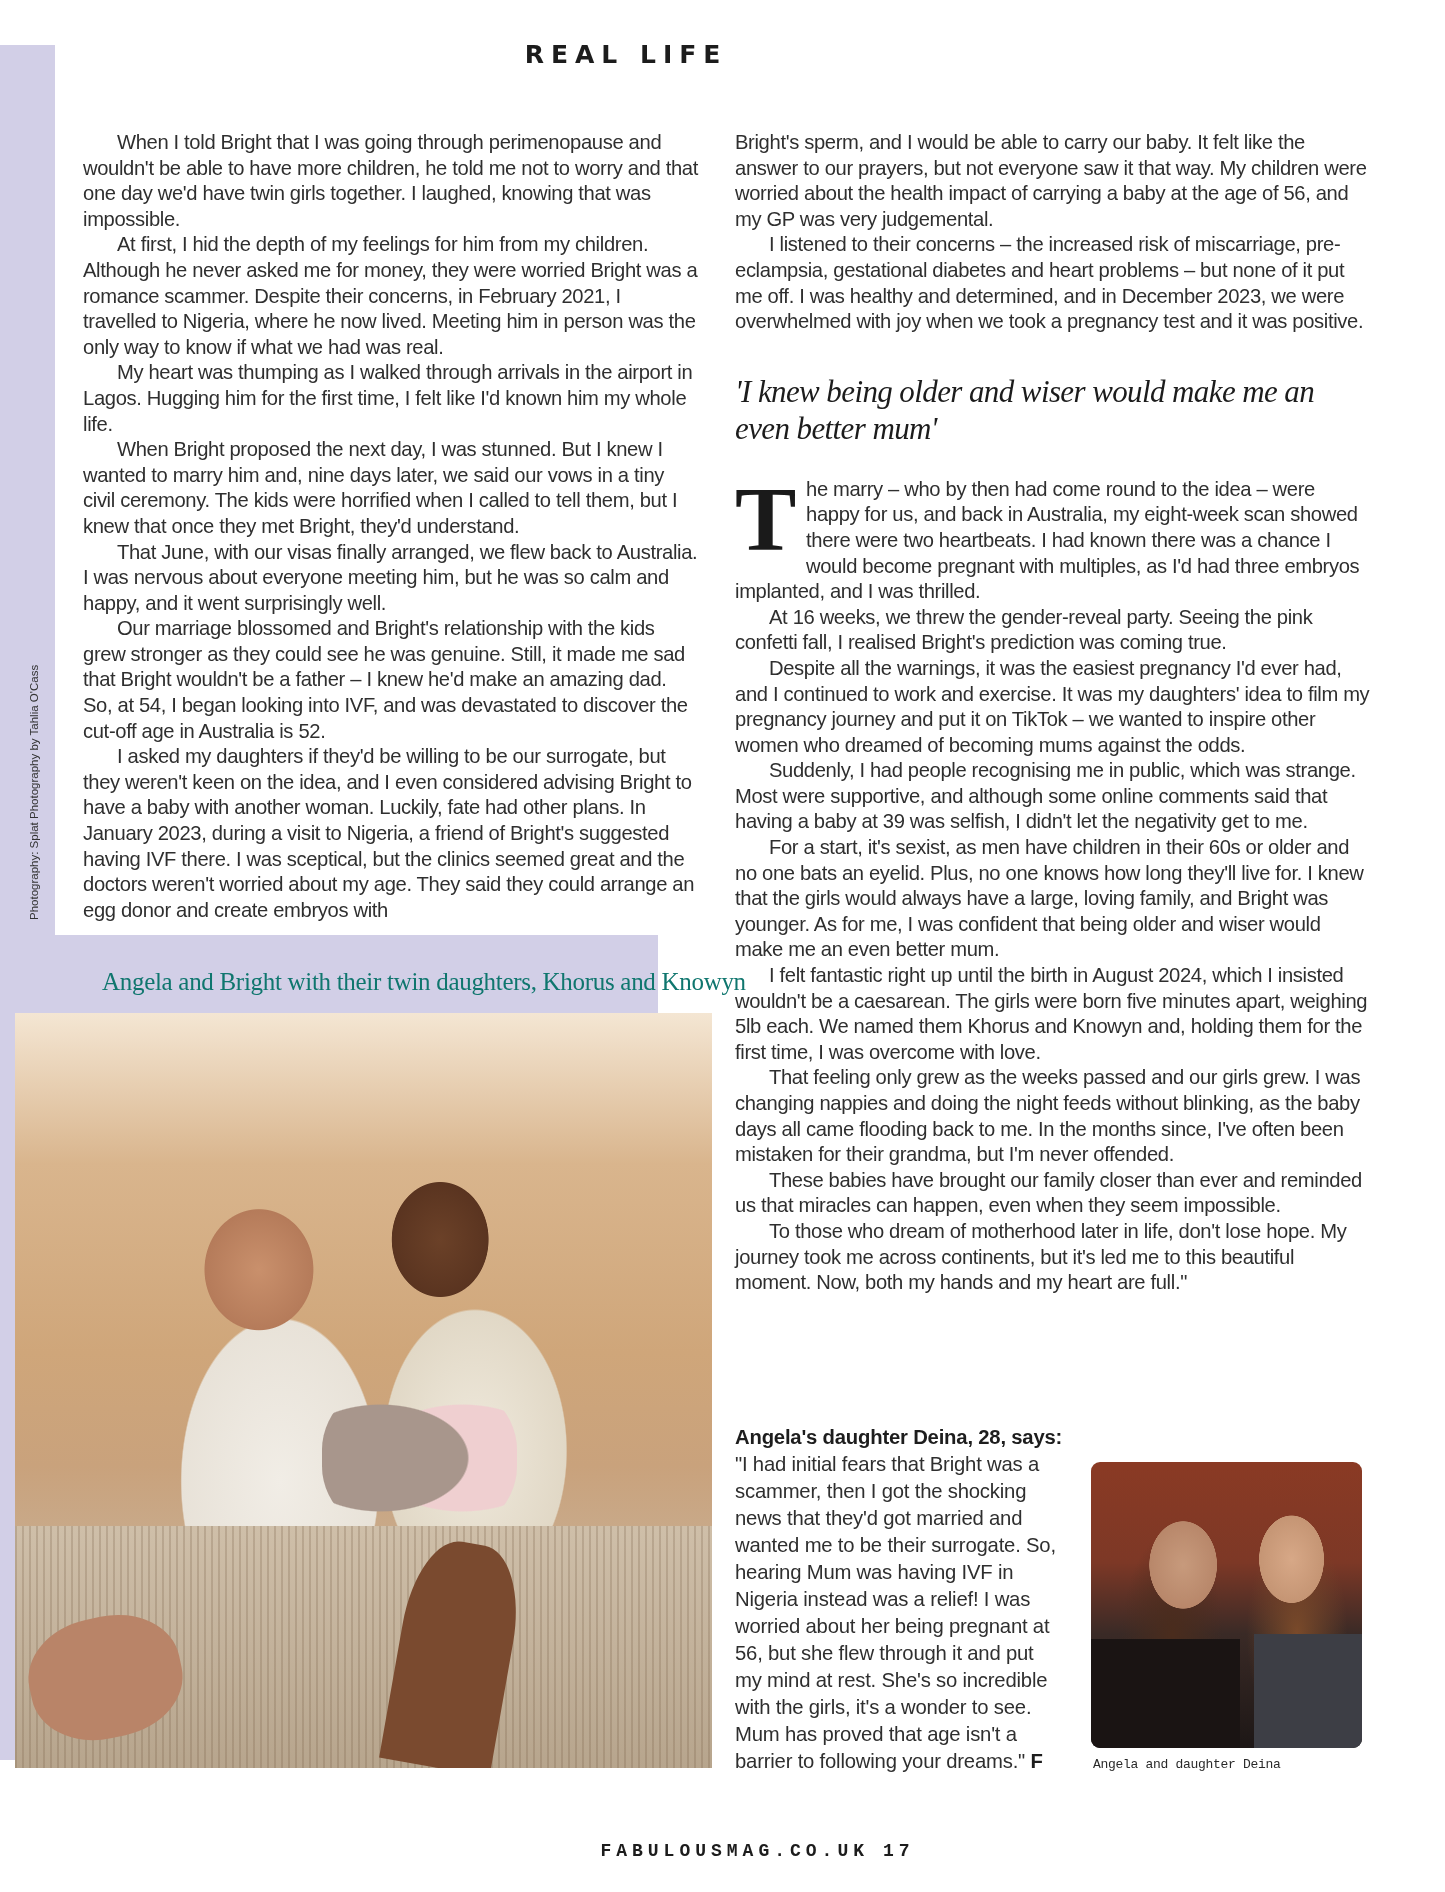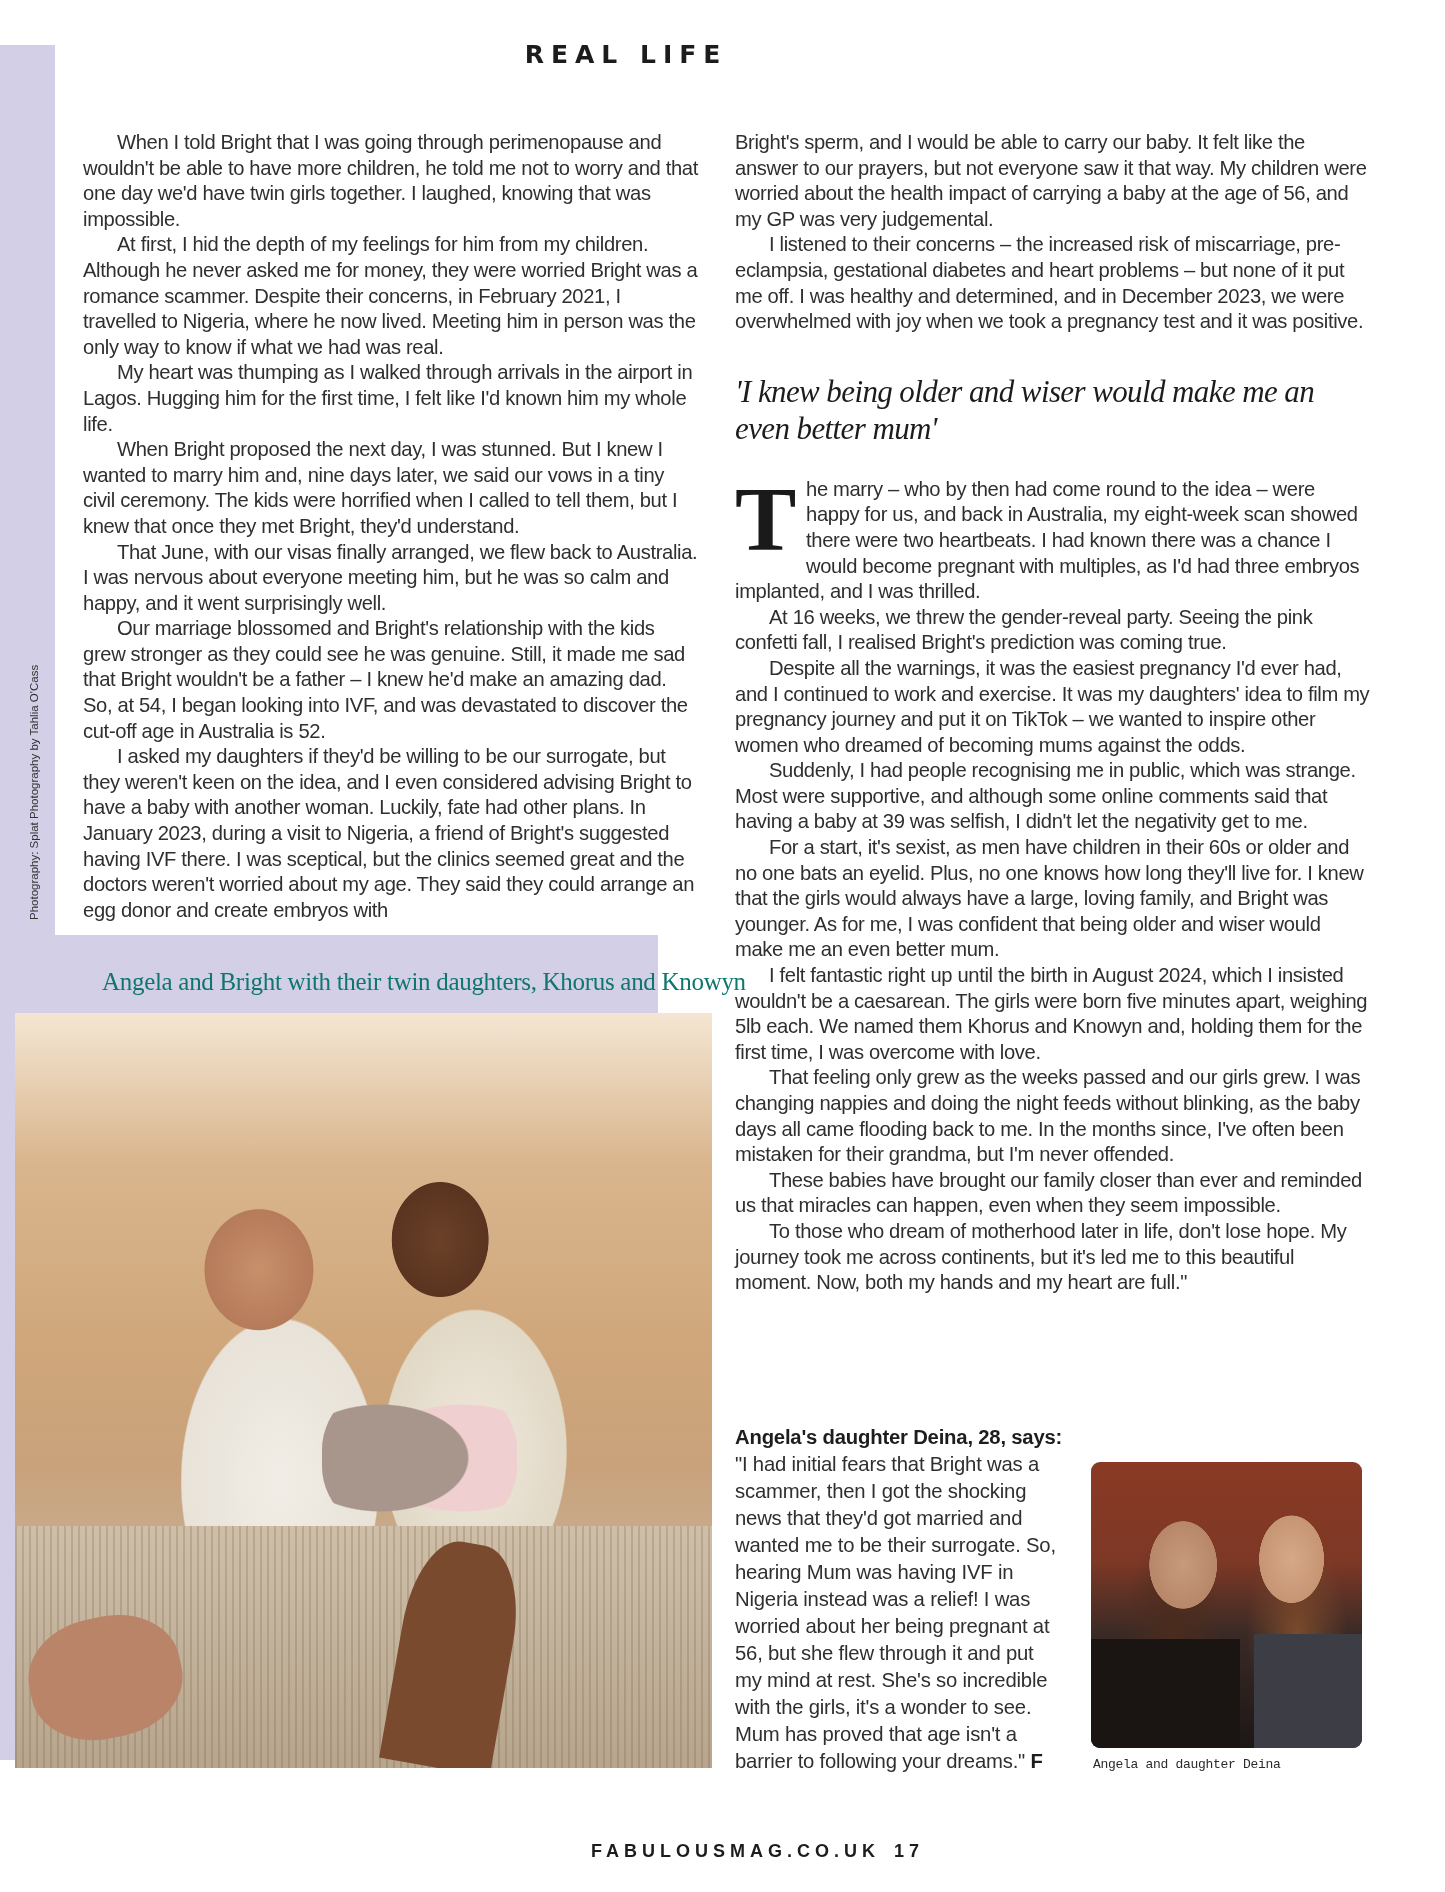--- a/index.html
+++ b/index.html
@@ -34,21 +34,21 @@
       radial-gradient(ellipse 48px 62px at 34% 36%, #c79a7c 0%, #b8876a 70%, transparent 71%),
       radial-gradient(ellipse 46px 62px at 74% 34%, #d7a887 0%, #c59574 70%, transparent 71%),
       radial-gradient(ellipse 70px 140px at 30% 60%, #4a2c1d 0%, transparent 72%),
       radial-gradient(ellipse 70px 150px at 76% 60%, #7a4a2a 0%, transparent 72%),
       linear-gradient(180deg, #8a3a24 0%, #7d3826 35%, #3a2a26 60%, #1d1716 100%); }
   .deina-shirt { position:absolute; left:0; bottom:0; width:55%; height:38%; background:#1a1413; }
   .deina-scarf { position:absolute; right:0; bottom:0; width:40%; height:40%; background:#3d3e45; }
   .caption-deina { position:absolute; left:1093px; top:1757px; font-family:Liberation Mono, monospace; font-size:13px; color:#2a2a2a; letter-spacing:-0.3px; }
   .deina-quote { position:absolute; left:735px; top:1424px; width:330px; font-family:"Liberation Sans", sans-serif; font-size:20.3px; line-height:27px; color:#2f2f2f; letter-spacing:-0.2px; }
   .deina-quote b { color:#1d1d1d; }
-  .footer { position:absolute; left:0; width:1445px; top:1841px; text-align:center; font-family:Liberation Sans, sans-serif; font-weight:bold; font-size:18px; letter-spacing:5px; color:#1c1c1c; padding-left:70px; box-sizing:border-box; }
+  .footer { position:absolute; left:0; width:1445px; top:1841px; text-align:center; font-family:Liberation Mono, monospace; font-weight:bold; font-size:18px; letter-spacing:5px; color:#1c1c1c; padding-left:70px; box-sizing:border-box; }
   .footer .pg { margin-left:14px; }
 </style>
 </head>
 <body>
 
 <div class="lav-strip"></div>
 <div class="lav-cap"></div>
 
 <div class="section-head">REAL LIFE</div>
 

